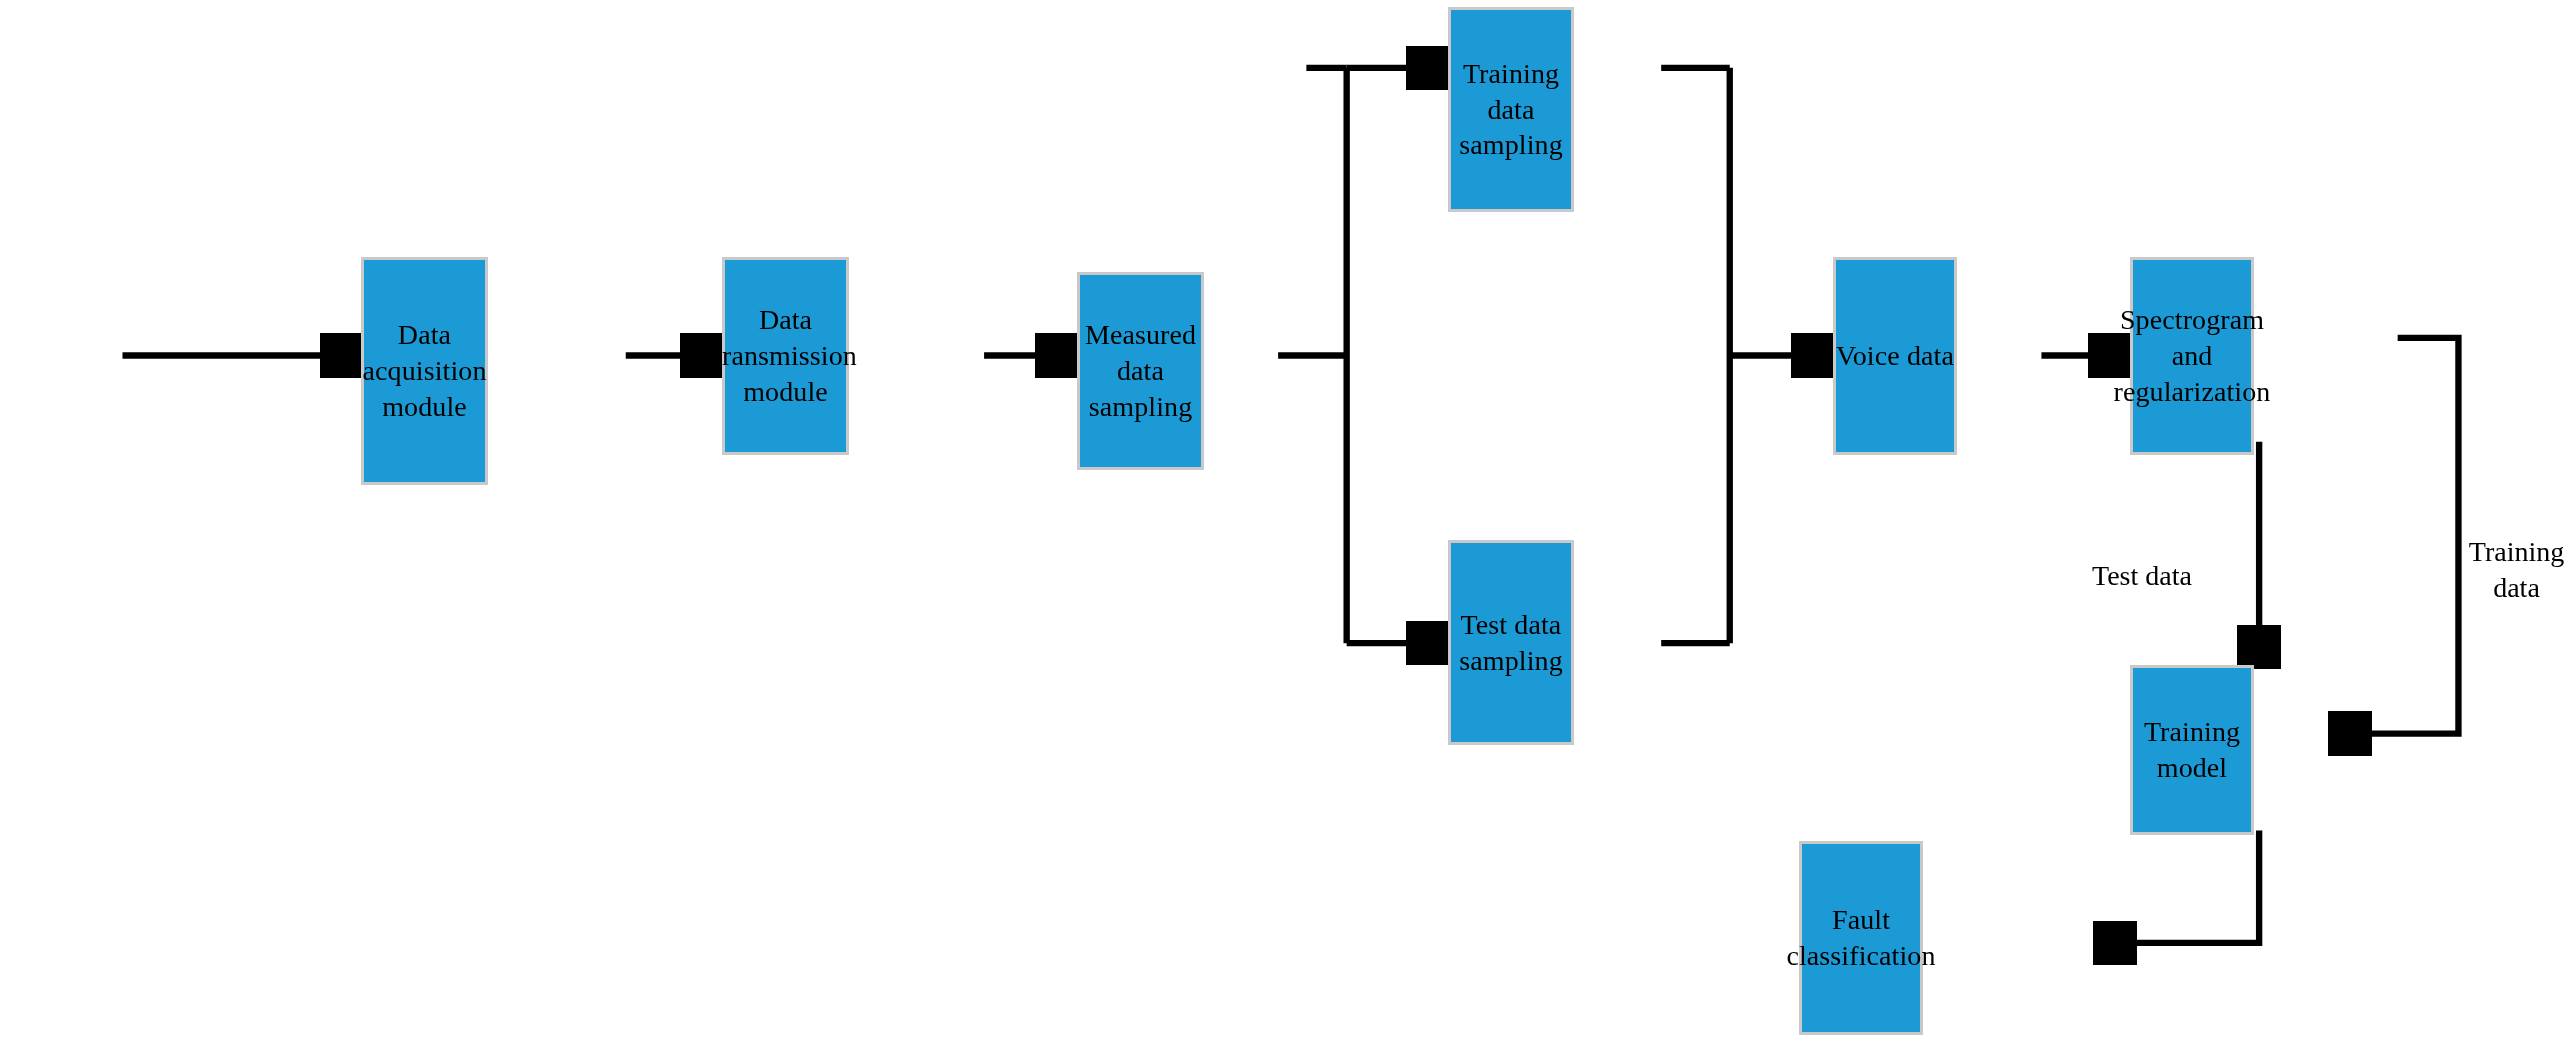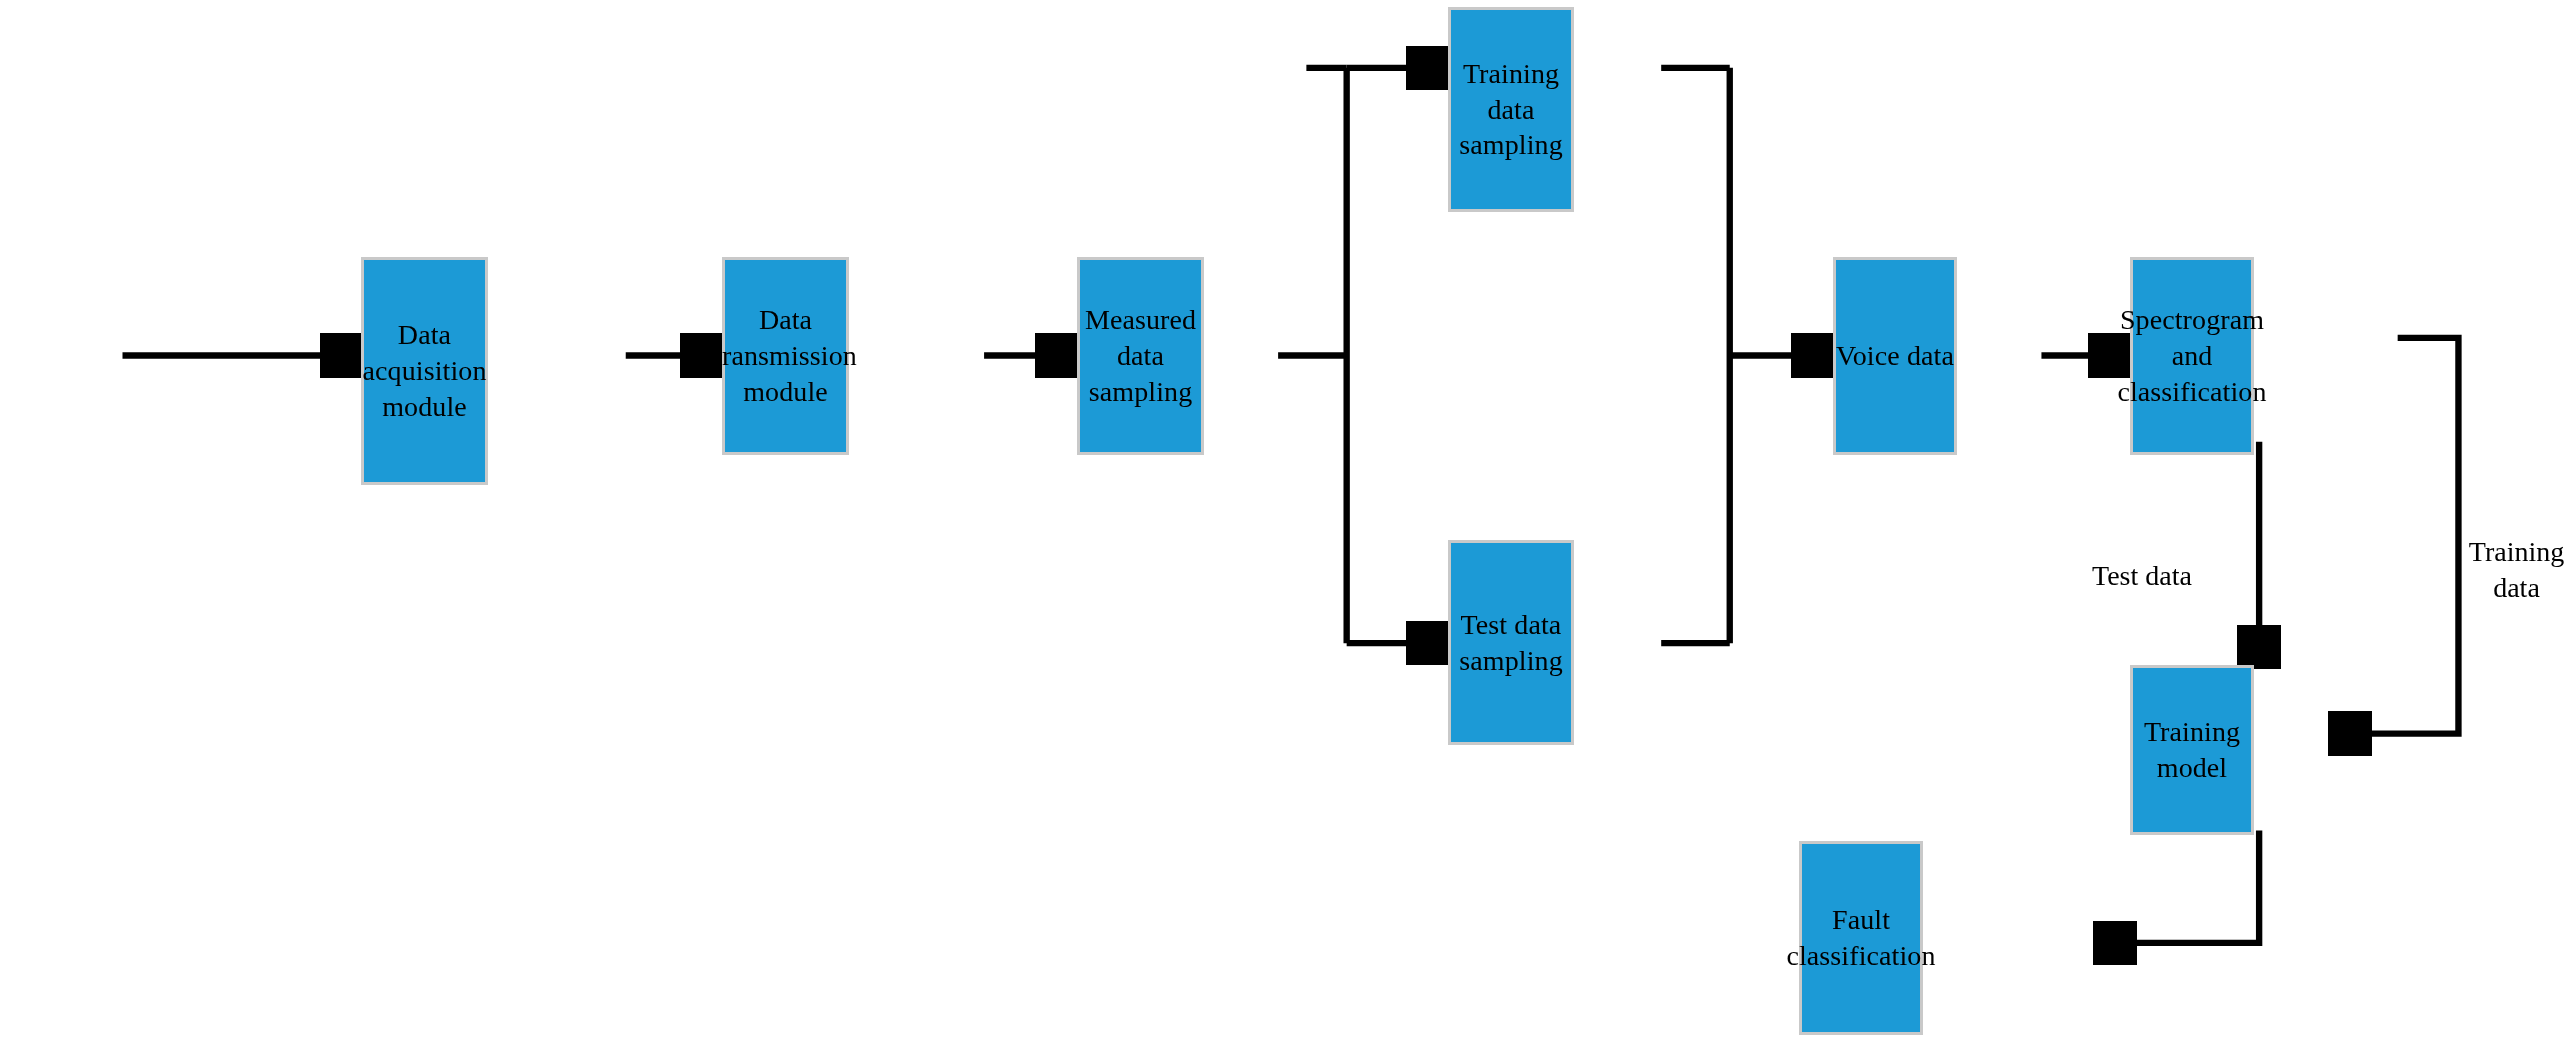--- a/index.html
+++ b/index.html
@@ -110,34 +110,34 @@
   </svg>
 
 
   <div class="node" style="left:361px; top:257px;  width:127px; height:228px;">Data acquisition
 module</div>
 
   <div class="node" style="left:722px;top:257px;  width:127px; height:198px;">Data
 transmission
 module</div>
 
-  <div class="node" style="left:1077px;top:257px;  width:127px; height:198px;">Measured data
+  <div class="node" style="left:1077px;top:272px;  width:127px; height:198px;">Measured data
 sampling</div>
 
   <div class="node" style="left:1448px;top:7px;   width:126px; height:205px;">Training data
 sampling</div>
 
   <div class="node" style="left:1448px;top:540px;  width:126px; height:205px;">Test data
 sampling</div>
 
   <div class="node" style="left:1833px;top:257px;  width:124px; height:198px;text-align:right;">Voice data</div>
 
   <div class="node" style="left:2130px;top:257px;  width:124px; height:198px;">Spectrogram
 and
-classification</div>
+regularization</div>
 
   <div class="node" style="left:2130px;top:665px;  width:124px; height:170px;">Training model</div>
 
   <div class="node" style="left:1799px;top:841px; width:124px; height:194px;">Fault
 classification</div>
 
   <div class="edge-label" style="left:2064px; top:558px; width:156px;">Test data</div>
 
   <div class="edge-label" style="left:2453px; top:534px; width:127px;">Training
 data</div>

